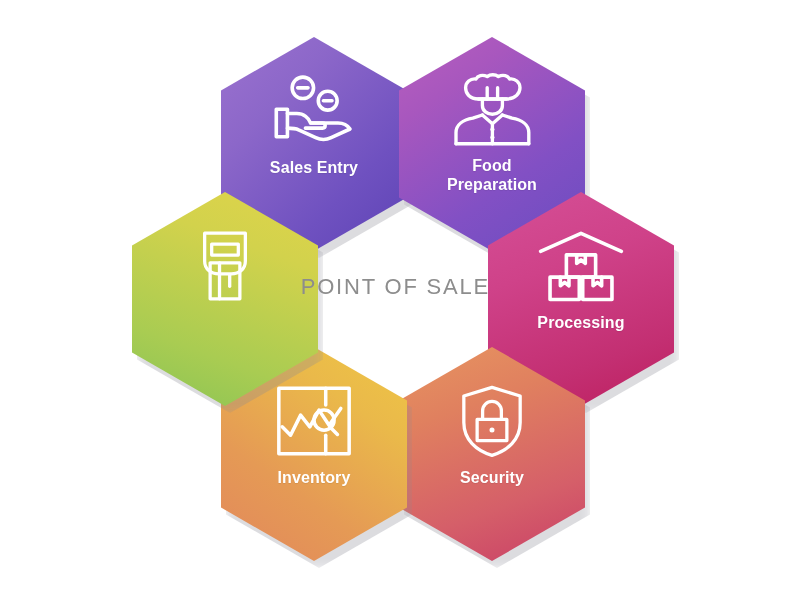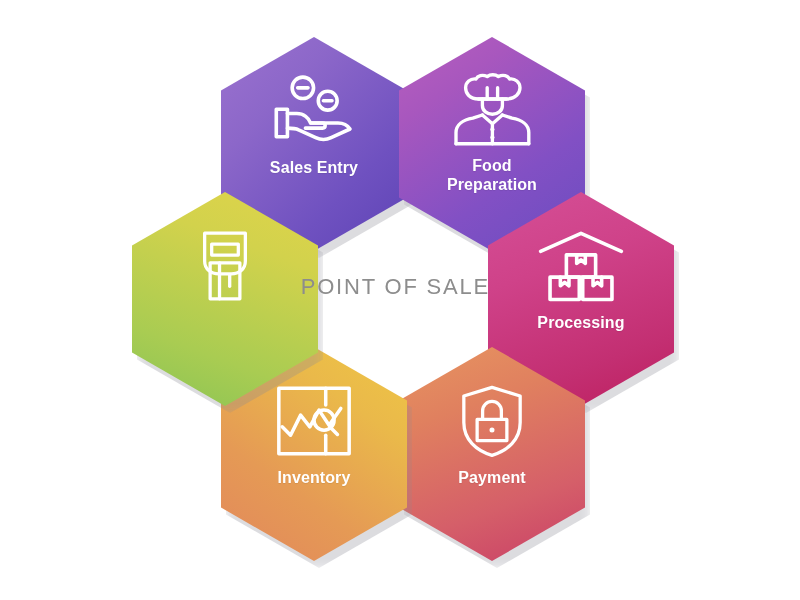--- a/index.html
+++ b/index.html
@@ -195,21 +195,21 @@
   <div class="hex-shadow pos-security"></div>
   <div class="hex pos-security g-security">
     <div class="hex-icon">
       <svg viewBox="0 0 84 92" fill="none" stroke="#ffffff" stroke-width="4.2" stroke-linecap="round" stroke-linejoin="round">
         <path d="M42 3 L78 14 L78 48 C78 70 62 84 42 90 C22 84 6 70 6 48 L6 14 Z"></path>
         <path d="M30 44 L30 33 C30 26 35.5 21 42 21 C48.5 21 54 26 54 33 L54 44"></path>
         <rect x="23" y="44" width="38" height="27"></rect>
         <circle cx="42" cy="57.5" r="3.2" fill="#ffffff" stroke="none"></circle>
       </svg>
     </div>
-    <div class="hex-label">Payment</div>
+    <div class="hex-label">Security</div>
   </div>
 
   <div class="hex-shadow pos-reporting"></div>
   <div class="hex pos-reporting g-reporting">
     <div class="hex-icon">
       <svg viewBox="0 0 92 86" fill="none" stroke="#ffffff" stroke-width="4.2" stroke-linecap="round" stroke-linejoin="round">
         <rect x="4" y="4" width="84" height="78"></rect>
         <line x1="60" y1="4" x2="60" y2="24"></line>
         <line x1="60" y1="60" x2="60" y2="82"></line>
         <path d="M8 50 L18 60 L30 36 L41 50 L52 30 L64 48 L78 28"></path>

